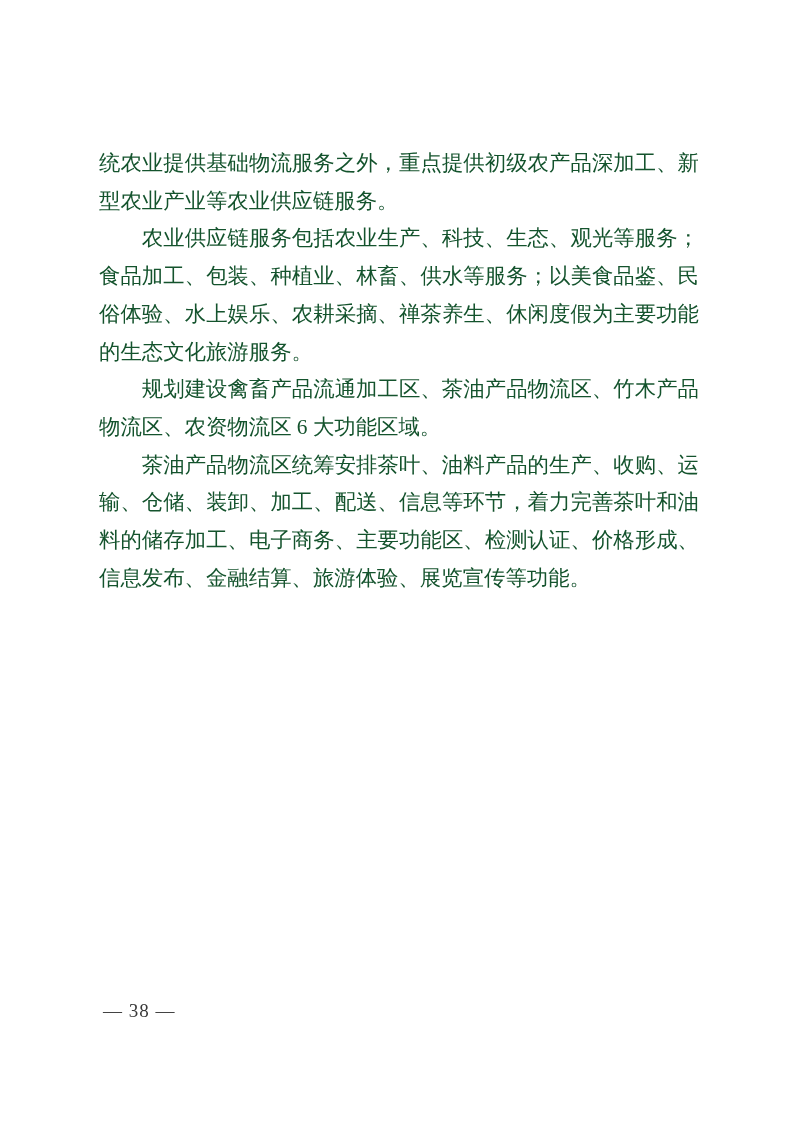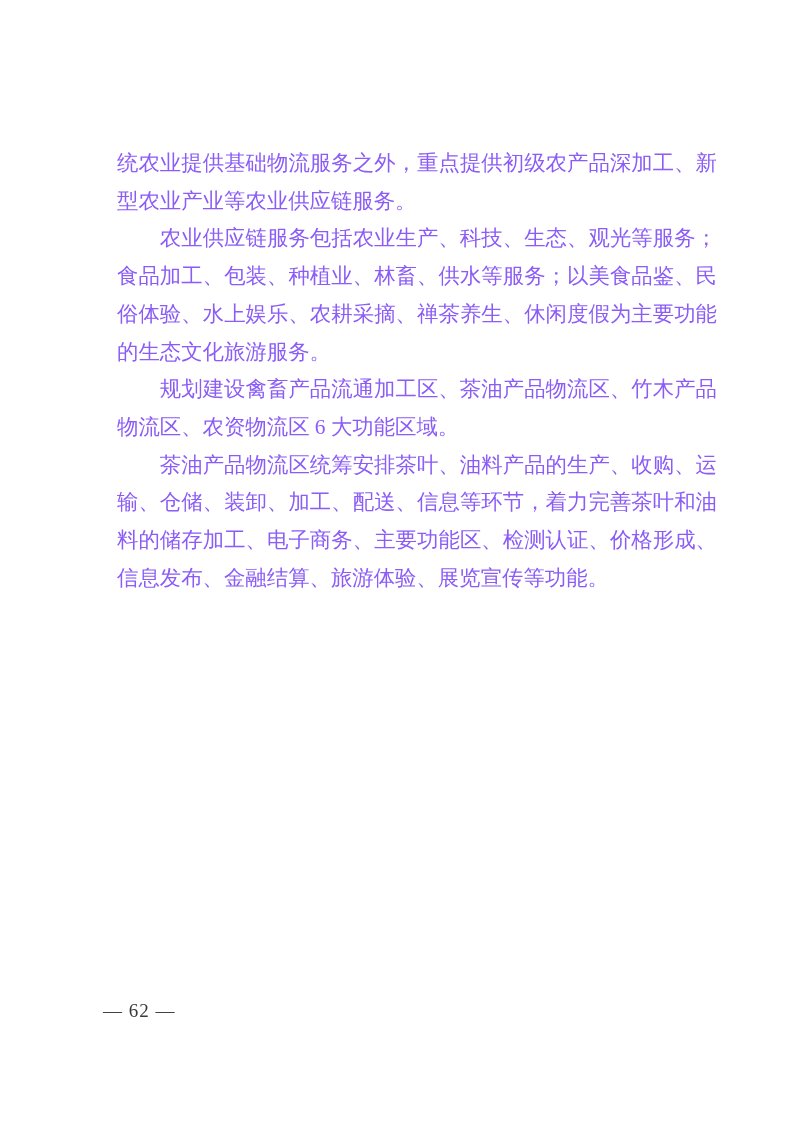--- a/index.html
+++ b/index.html
@@ -10,26 +10,26 @@
   .page {
     position: relative;
     width: 793px;
     height: 1122px;
     background: #ffffff;
     overflow: hidden;
     font-family: "Liberation Serif", "DejaVu Serif", serif;
   }
   .content {
     position: absolute;
-    left: 117px;
+    left: 99px;
     top: 145px;
     width: 600px;
     font-size: 21.4px;
     line-height: 37.7px;
-    color: #8b5cf6;
+    color: #14532d;
   }
   .content p {
     margin: 0;
     padding: 0;
     text-align: justify;
     word-break: break-all;
     text-align-last: left;
   }
   .content p.indent {
     text-indent: 2em;
@@ -49,15 +49,15 @@
 
 <div class="page">
   <div class="content">
     <p class="para">统农业提供基础物流服务之外，重点提供初级农产品深加工、新型农业产业等农业供应链服务。</p>
     <p class="para indent">农业供应链服务包括农业生产、科技、生态、观光等服务；食品加工、包装、种植业、林畜、供水等服务；以美食品鉴、民俗体验、水上娱乐、农耕采摘、禅茶养生、休闲度假为主要功能的生态文化旅游服务。</p>
     <p class="para indent">规划建设禽畜产品流通加工区、茶油产品物流区、竹木产品物流区、农资物流区 6 大功能区域。</p>
     <p class="para indent">茶油产品物流区统筹安排茶叶、油料产品的生产、收购、运输、仓储、装卸、加工、配送、信息等环节，着力完善茶叶和油料的储存加工、电子商务、主要功能区、检测认证、价格形成、信息发布、金融结算、旅游体验、展览宣传等功能。</p>
   </div>
 
   <div class="footer">
-    <span>— 62 —</span>
+    <span>— 38 —</span>
   </div>
 </div>
 
 </body></html>

